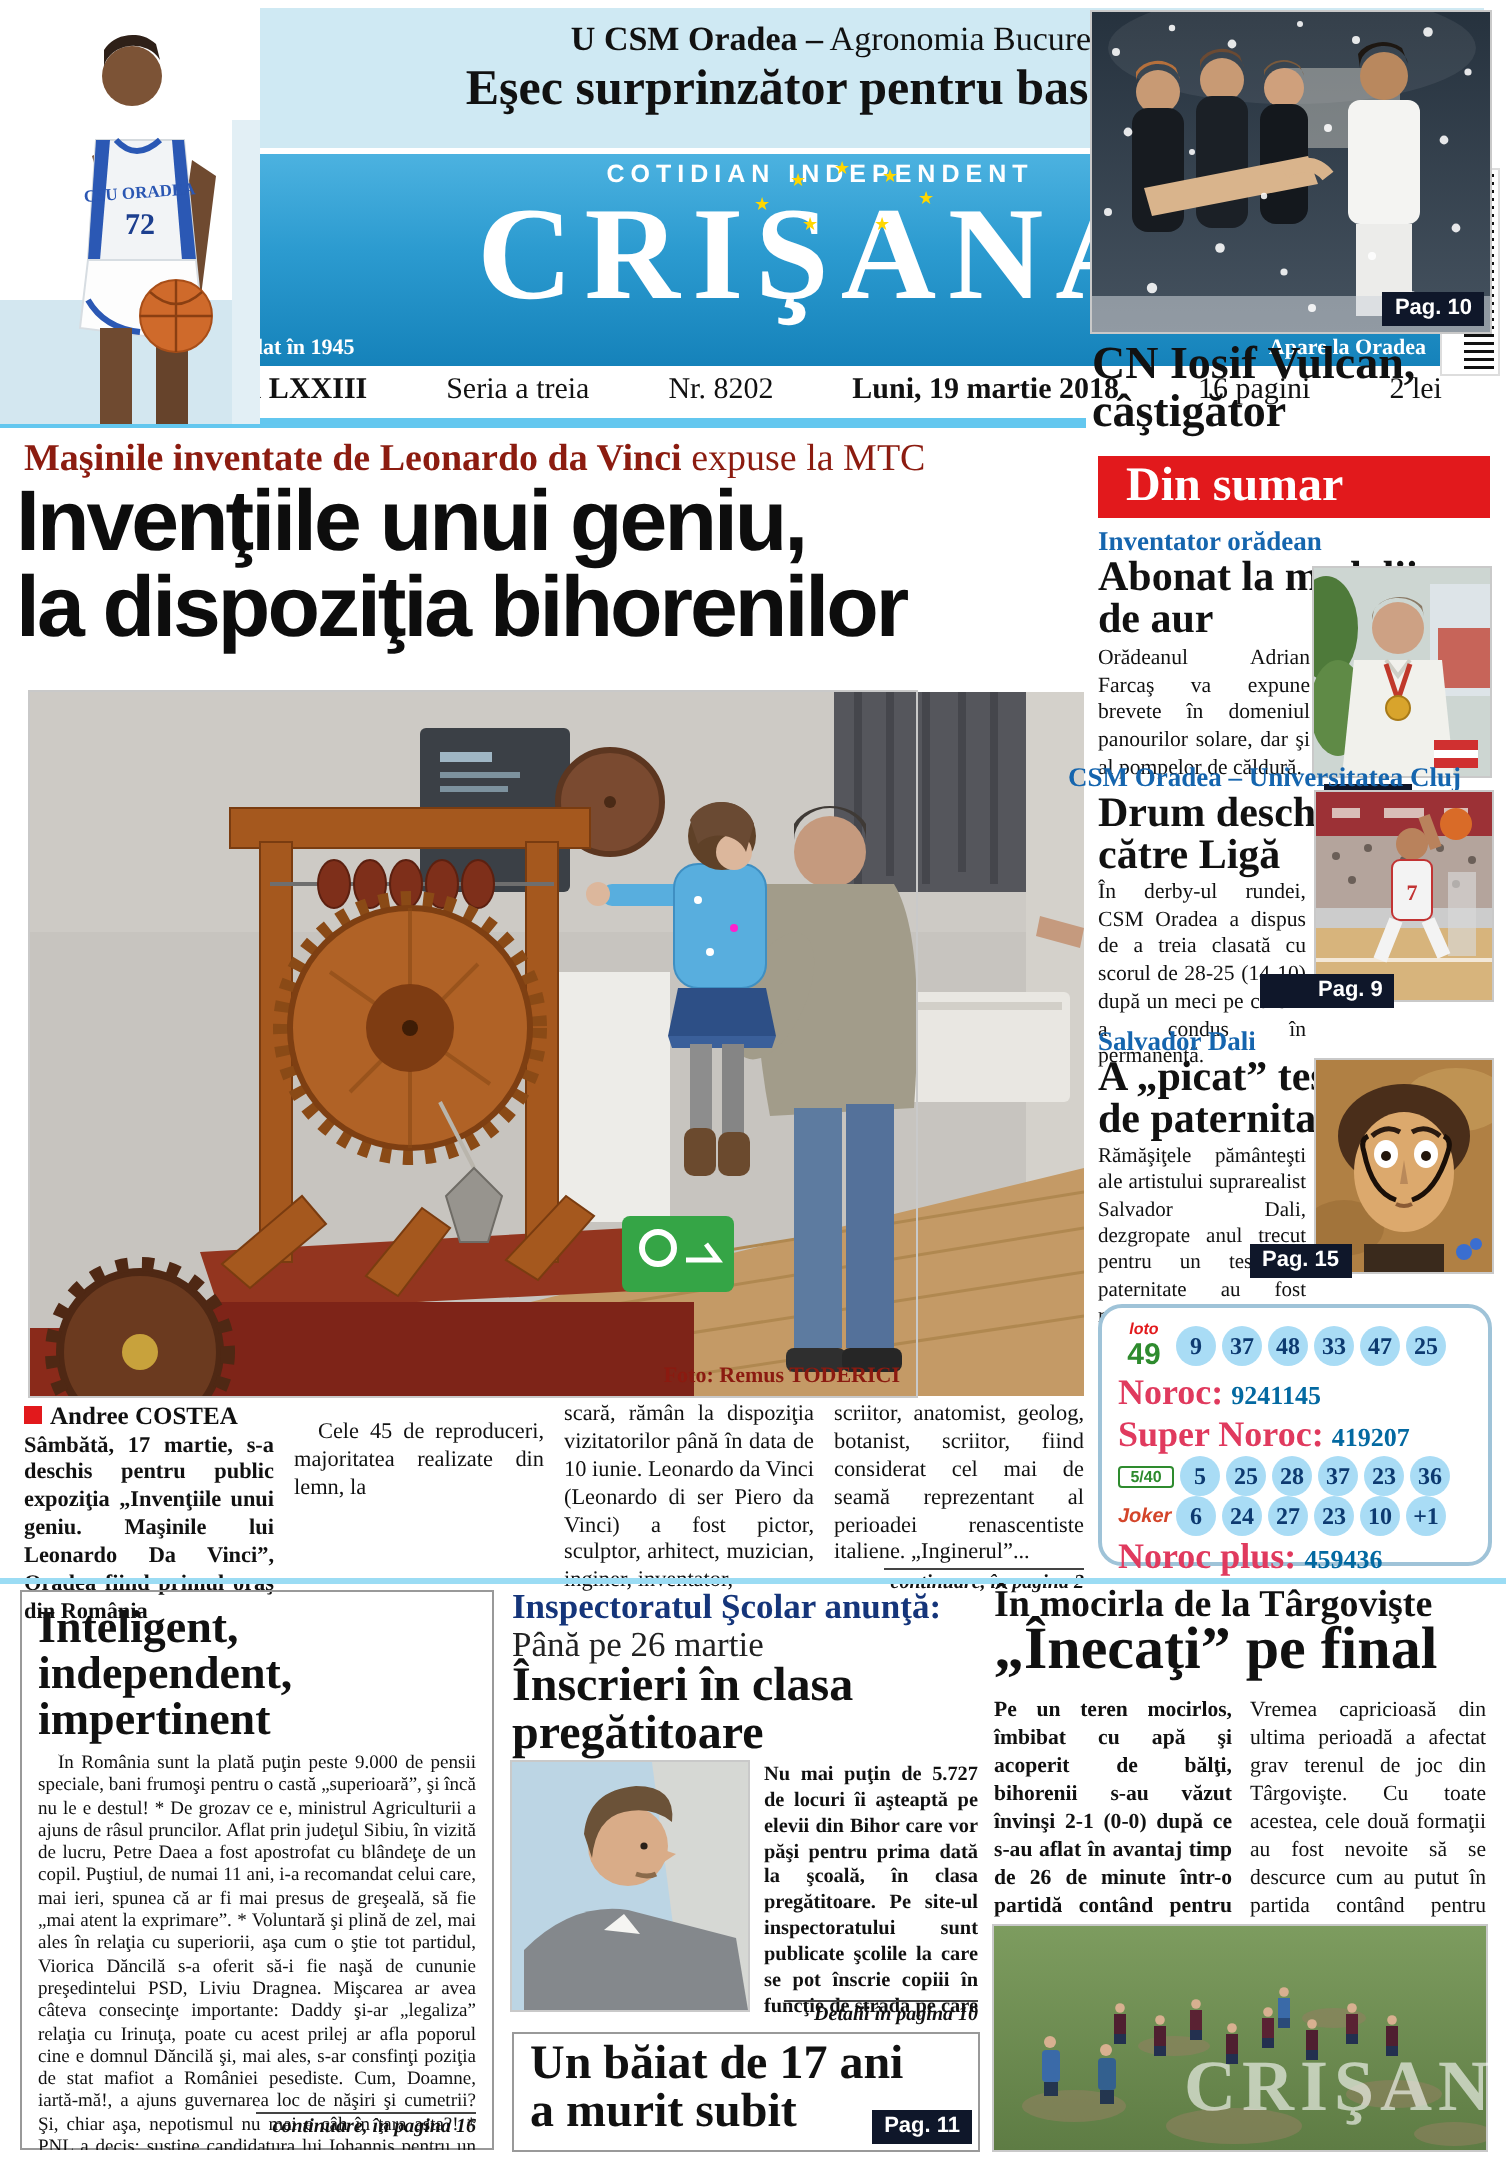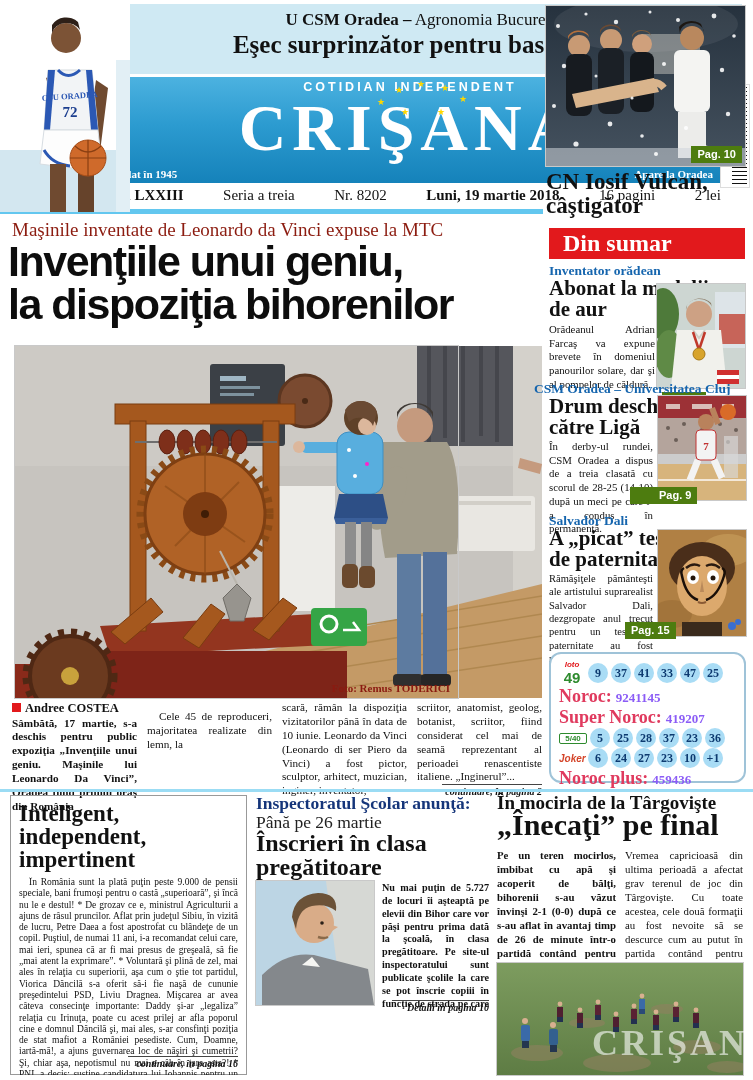--- a/index.html
+++ b/index.html
@@ -1,21 +1,21 @@
 <!DOCTYPE html>
 <html><head>
 <meta charset="utf-8">
 <style>
   html,body{margin:0;padding:0;background:#e8e8e8;}
   #page{position:relative;width:753px;height:1080px;background:#fff;overflow:hidden;
         font-family:"Liberation Serif",serif;color:#111;}
   .abs{position:absolute;}
   .preline{white-space:pre-line;}
   .just{text-align:justify;}
-  .badge{display:inline-block;background:#4d7c0f;color:#fff;
+  .badge{display:inline-block;background:#0f172a;color:#fff;
          font:bold 11px/15px "Liberation Sans",sans-serif;padding:1px 6px;}
   .photo{outline:1px solid #c9c9c9;}
   .kicker-blue{color:#1565ae;font-weight:bold;font-size:13.5px;}
   .item-title{font-weight:bold;font-size:21px;line-height:1.02;}
   .item-body{font-size:10.8px;line-height:1.27;text-align:justify;}
   .more-line{display:block;margin-left:auto;width:100px;border-top:1px solid #444;
              font:italic bold 10px "Liberation Serif",serif;text-align:right;padding-top:1px;}
   
   .topstrip{left:96px;top:4px;width:646px;height:70px;background:#cfe9f3;text-align:center;
             padding-top:6px;box-sizing:border-box;}
@@ -26,21 +26,21 @@
   .masthead .title{width:100%;text-align:center;font-weight:bold;font-size:66px;line-height:1;
             letter-spacing:6px;margin-top:1px;}
   .star{position:absolute;color:#ffd700;font-size:9px;}
   .issueline{left:99px;top:187px;width:622px;display:flex;justify-content:space-between;
              font-size:15px;}
   .lotto-row{display:flex;align-items:center;gap:3px;}
   .lotto-ball{display:inline-flex;width:20px;height:20px;border-radius:50%;background:#a9dcf5;
               color:#0d3a70;font:bold 12px "Liberation Serif",serif;
               align-items:center;justify-content:center;}
   .lotto-label{color:#e03a5e;font-weight:bold;font-size:18px;}
-  .lotto-val{font-weight:bold;font-size:13px;color:#8b5cf6;}
+  .lotto-val{font-weight:bold;font-size:13px;color:#0369a1;}
   .wm{font-weight:bold;font-size:36px;letter-spacing:3px;color:rgba(255,255,255,0.6);}
 </style>
 </head>
 <body>
 
 <div id="page">
 
   <div class="abs topstrip" style="padding-left:105px;padding-right:52px;">
     <div style="font-size:17px;">
       <span style="font-weight:bold;">U CSM Oradea –</span><span> Agronomia Bucureşti 73-89</span>
@@ -98,21 +98,21 @@
     <span>Seria a treia</span>
     <span>Nr. 8202</span>
     <span style="font-weight:bold;">Luni, 19 martie 2018</span>
     <span>16 pagini</span>
     <span>2 lei</span>
   </div>
 
   <div class="abs" style="left:0;top:209px;width:543px;height:5px;background:#63c7ef;"></div>
 
   <div class="abs" style="left:12px;top:219px;font-size:19px;color:#8c1c10;">
-    <span style="font-weight:normal;margin-top:12px;">Maşinile inventate de Leonardo da Vinci</span><span> expuse la MTC</span>
+    <span style="font-weight:bold;margin-top:12px;">Maşinile inventate de Leonardo da Vinci</span><span> expuse la MTC</span>
   </div>
   <div class="abs preline" style="left:8px;top:240px;width:535px;font-family:'Liberation Sans',sans-serif;font-weight:bold;font-size:43px;line-height:0.99;letter-spacing:-1.5px;color:#0d0d0d;">Invenţiile unui geniu,
 la dispoziţia bihorenilor</div>
 
   <div class="abs photo" style="left:15px;top:346px;width:443px;height:352px;">
     <svg width="527" height="352" viewBox="0 0 527 352">
       <rect width="527" height="352" fill="#c7c4bf"></rect>
       <rect width="527" height="120" fill="#cdcac5"></rect>
       <rect x="498" y="0" width="29" height="352" fill="#d4d1cb"></rect>
       <polygon points="0,332 180,322 527,238 527,352 0,352" fill="#c49a66"></polygon>
@@ -346,21 +346,21 @@
   <span class="badge abs" style="left:625px;top:622px;">Pag. 15</span>
 
   <div class="abs" style="left:549px;top:652px;width:197px;height:131px;border:2px solid #9fc3d8;border-radius:12px;box-sizing:border-box;padding:6px 8px;display:flex;flex-direction:column;justify-content:space-between;background:#fff;">
     <div class="lotto-row">
       <span style="width:26px;line-height:0.8;text-align:center;">
         <span style="display:block;font:bold italic 8px 'Liberation Sans',sans-serif;color:#e2191c;">loto</span>
         <span style="display:block;font:bold 15px 'Liberation Sans',sans-serif;color:#2e8b2e;">49</span>
       </span>
       <span class="lotto-ball">9</span>
       <span class="lotto-ball">37</span>
-      <span class="lotto-ball">41</span>
+      <span class="lotto-ball">48</span>
       <span class="lotto-ball">33</span>
       <span class="lotto-ball">47</span>
       <span class="lotto-ball">25</span>
     </div>
     <div>
       <span class="lotto-label">Noroc:</span>
       <span class="lotto-val">9241145</span>
     </div>
     <div>
       <span class="lotto-label">Super Noroc:</span>
@@ -410,20 +410,25 @@
       <circle cx="58" cy="42" r="20" fill="#d9ac88"></circle>
       <path d="M76,44 l6,2 l-6,4 Z" fill="#d9ac88"></path>
       <path d="M36,36 Q38,14 62,12 Q82,12 80,30 Q70,22 56,25 Q42,28 40,48 Z" fill="#6b5238"></path>
       <path d="M62,56 q6,2 10,0" stroke="#8a6a4a" stroke-width="2.5" fill="none"></path>
       <circle cx="66" cy="42" r="1.8" fill="#2a2018"></circle>
     </svg>
   </div>
   <div class="abs just" style="left:382px;top:882px;width:107px;font-weight:bold;font-size:10.2px;line-height:1.26;height:128px;overflow:hidden;">Nu mai puţin de 5.727 de locuri îi aşteaptă pe elevii din Bihor care vor păşi pentru prima dată la şcoală, în clasa pregătitoare. Pe site-ul inspectoratului sunt publicate şcolile la care se pot înscrie copiii în funcţie de strada pe care locuiesc şi centrele unde...</div>
   <span class="more-line abs" style="left:392px;top:1000px;width:97px;">Detalii în pagina 10</span>
 
+  <div class="abs" style="left:256px;top:1016px;width:234px;height:60px;border:1px solid #999;box-sizing:border-box;padding:3px 8px;">
+    <div class="preline" style="font-weight:bold;font-size:24px;line-height:1.0;">Un băiat de 17 ani
+a murit subit</div>
+    <span class="badge abs" style="right:3px;bottom:3px;">Pag. 11</span>
+  </div>
 
   <div class="abs" style="left:497px;top:792px;font-weight:bold;font-size:19px;">În mocirla de la Târgovişte</div>
   <div class="abs" style="left:497px;top:810px;width:248px;font-weight:bold;font-size:30px;line-height:1.0;">„Înecaţi” pe final</div>
   <div class="abs" style="left:497px;top:848px;width:246px;display:flex;gap:9px;">
     <div class="just" style="width:119px;font-weight:bold;font-size:10.8px;line-height:1.3;">Pe un teren mocirlos, îmbibat cu apă şi acoperit de bălţi, bihorenii s-au văzut învinşi 2-1 (0-0) după ce s-au aflat în avantaj timp de 26 de minute într-o partidă contând pentru etapa a 25-a din Liga a II-a.</div>
     <div style="width:118px;">
       <div class="just" style="font-size:10.8px;line-height:1.3;">Vremea capricioasă din ultima perioadă a afectat grav terenul de joc din Târgovişte. Cu toate acestea, cele două formaţii au fost nevoite să se descurce cum au putut în partida contând pentru runda a 25-a.</div>
       <span class="more-line" style="width:95px;">Detalii în pagina 8</span>
     </div>
   </div>

